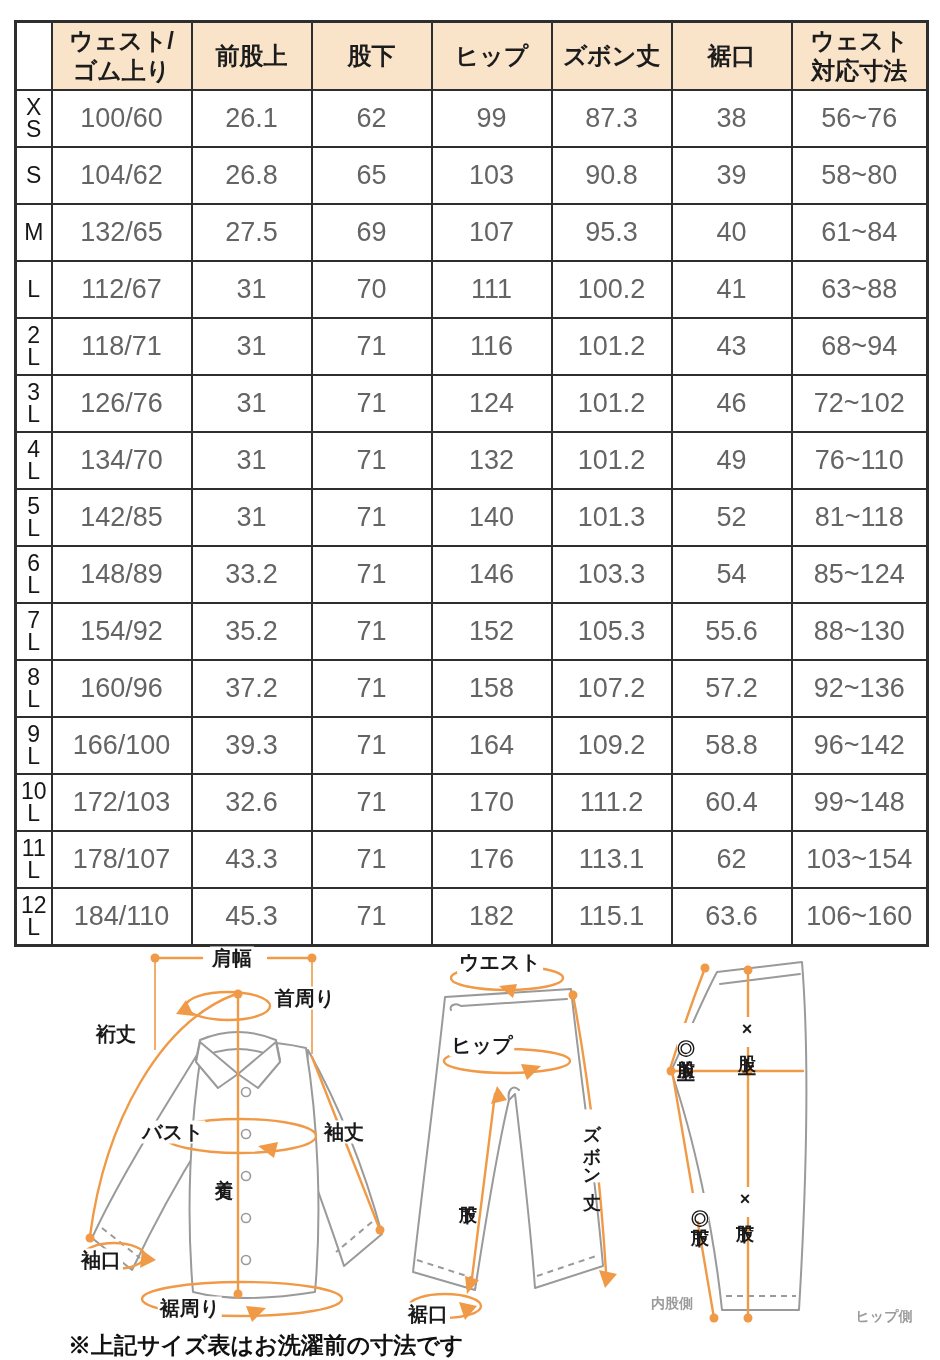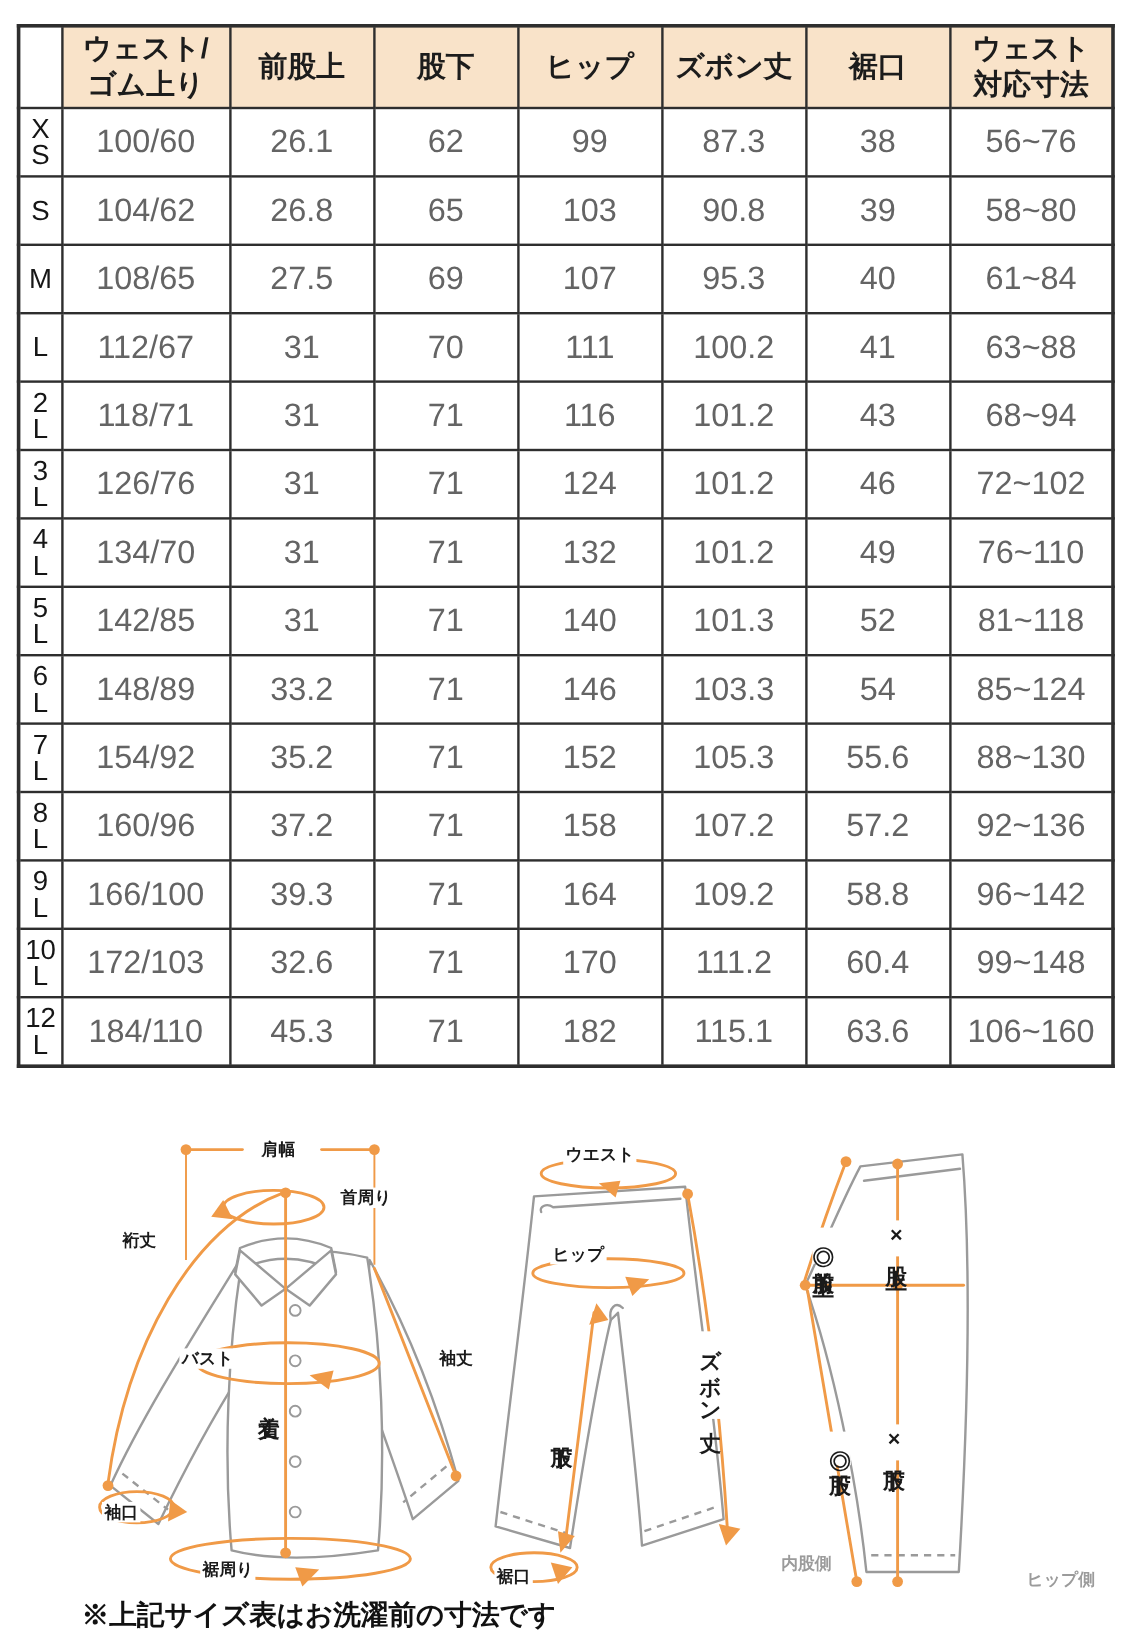--- a/index.html
+++ b/index.html
@@ -19,21 +19,21 @@
   svg.diagram{position:absolute;}
   .gline{fill:none;stroke:var(--outline-gray,#9a9a9a);stroke-width:2;stroke-linecap:round;stroke-linejoin:round;}
   .gfill{fill:#ffffff;stroke:var(--outline-gray,#9a9a9a);stroke-width:2;stroke-linejoin:round;}
   .gdash{fill:none;stroke:var(--outline-gray,#9a9a9a);stroke-width:2;stroke-dasharray:6 5;}
   .oline{fill:none;stroke:var(--accent-orange,#f09a47);stroke-width:2.4;stroke-linecap:round;}
   .othin{fill:none;stroke:var(--accent-orange,#f09a47);stroke-width:1.6;}
   .odot{fill:var(--accent-orange,#f09a47);stroke:none;}
   .ohead{fill:var(--accent-orange,#f09a47);stroke:none;}
   .btn{fill:#ffffff;stroke:var(--outline-gray,#9a9a9a);stroke-width:1.6;}
 
-  .hlabel{position:absolute;transform:translate(-50%,-50%);background:#fff;font-weight:bold;font-size:14px;
+  .hlabel{position:absolute;transform:translate(-50%,-50%);background:#fff;font-weight:bold;font-size:20px;
           color:var(--label-text,#1a1a1a);line-height:1.05;padding:1px 2px;white-space:nowrap;}
   .vlabel{position:absolute;transform:translate(-50%,-50%);writing-mode:vertical-rl;text-orientation:upright;
           background:#fff;font-weight:bold;font-size:18px;color:var(--label-text,#1a1a1a);line-height:1;
           letter-spacing:2px;padding:2px 0;white-space:nowrap;}
   .side-gray{color:var(--side-label-gray,#9b9b9b);font-size:14px;background:transparent;}
   .note{position:absolute;left:68px;top:1330px;font-size:23px;font-weight:bold;color:#111;}
 </style>
 </head>
 <body>
 
@@ -81,21 +81,21 @@
           <td class="value-cell">104/62</td>
           <td class="value-cell">26.8</td>
           <td class="value-cell">65</td>
           <td class="value-cell">103</td>
           <td class="value-cell">90.8</td>
           <td class="value-cell">39</td>
           <td class="value-cell">58~80</td>
         </tr>
         <tr>
           <td class="size-cell">M</td>
-          <td class="value-cell">108/65</td>
+          <td class="value-cell">132/65</td>
           <td class="value-cell">27.5</td>
           <td class="value-cell">69</td>
           <td class="value-cell">107</td>
           <td class="value-cell">95.3</td>
           <td class="value-cell">40</td>
           <td class="value-cell">61~84</td>
         </tr>
         <tr>
           <td class="size-cell">L</td>
           <td class="value-cell">112/67</td>
@@ -197,20 +197,31 @@
         <tr>
           <td class="size-cell">10
 L</td>
           <td class="value-cell">172/103</td>
           <td class="value-cell">32.6</td>
           <td class="value-cell">71</td>
           <td class="value-cell">170</td>
           <td class="value-cell">111.2</td>
           <td class="value-cell">60.4</td>
           <td class="value-cell">99~148</td>
+        </tr>
+        <tr>
+          <td class="size-cell">11
+L</td>
+          <td class="value-cell">178/107</td>
+          <td class="value-cell">43.3</td>
+          <td class="value-cell">71</td>
+          <td class="value-cell">176</td>
+          <td class="value-cell">113.1</td>
+          <td class="value-cell">62</td>
+          <td class="value-cell">103~154</td>
         </tr>
         <tr>
           <td class="size-cell">12
 L</td>
           <td class="value-cell">184/110</td>
           <td class="value-cell">45.3</td>
           <td class="value-cell">71</td>
           <td class="value-cell">182</td>
           <td class="value-cell">115.1</td>
           <td class="value-cell">63.6</td>
@@ -329,21 +340,21 @@
     <g>
       <line class="oline" x1="23" y1="134" x2="64" y2="376"></line>
       <circle class="odot" cx="64" cy="376" r="4.5"></circle>
     </g>
   </svg>
 
   <div class="hlabel" style="left:232px;top:958px;">肩幅</div>
   <div class="hlabel" style="left:305px;top:998px;">首周り</div>
   <div class="hlabel" style="left:116px;top:1034px;">裄丈</div>
   <div class="hlabel" style="left:173px;top:1132px;">バスト</div>
-  <div class="hlabel" style="left:344px;top:1132px;margin-left:36px;">袖丈</div>
+  <div class="hlabel" style="left:344px;top:1132px;">袖丈</div>
   <div class="vlabel" style="left:224px;top:1167px;">着丈</div>
   <div class="hlabel" style="left:85px;top:1260px;margin-left:16px;">袖口</div>
   <div class="hlabel" style="left:190px;top:1308px;text-align:right;">裾周り</div>
 
   <div class="hlabel" style="left:500px;top:962px;">ウエスト</div>
   <div class="hlabel" style="left:482px;top:1045px;">ヒップ</div>
   <div class="vlabel" style="left:592px;top:1146px;">ズボン丈</div>
   <div class="vlabel" style="left:468px;top:1194px;">股下</div>
   <div class="hlabel" style="left:428px;top:1314px;">裾口</div>
 

